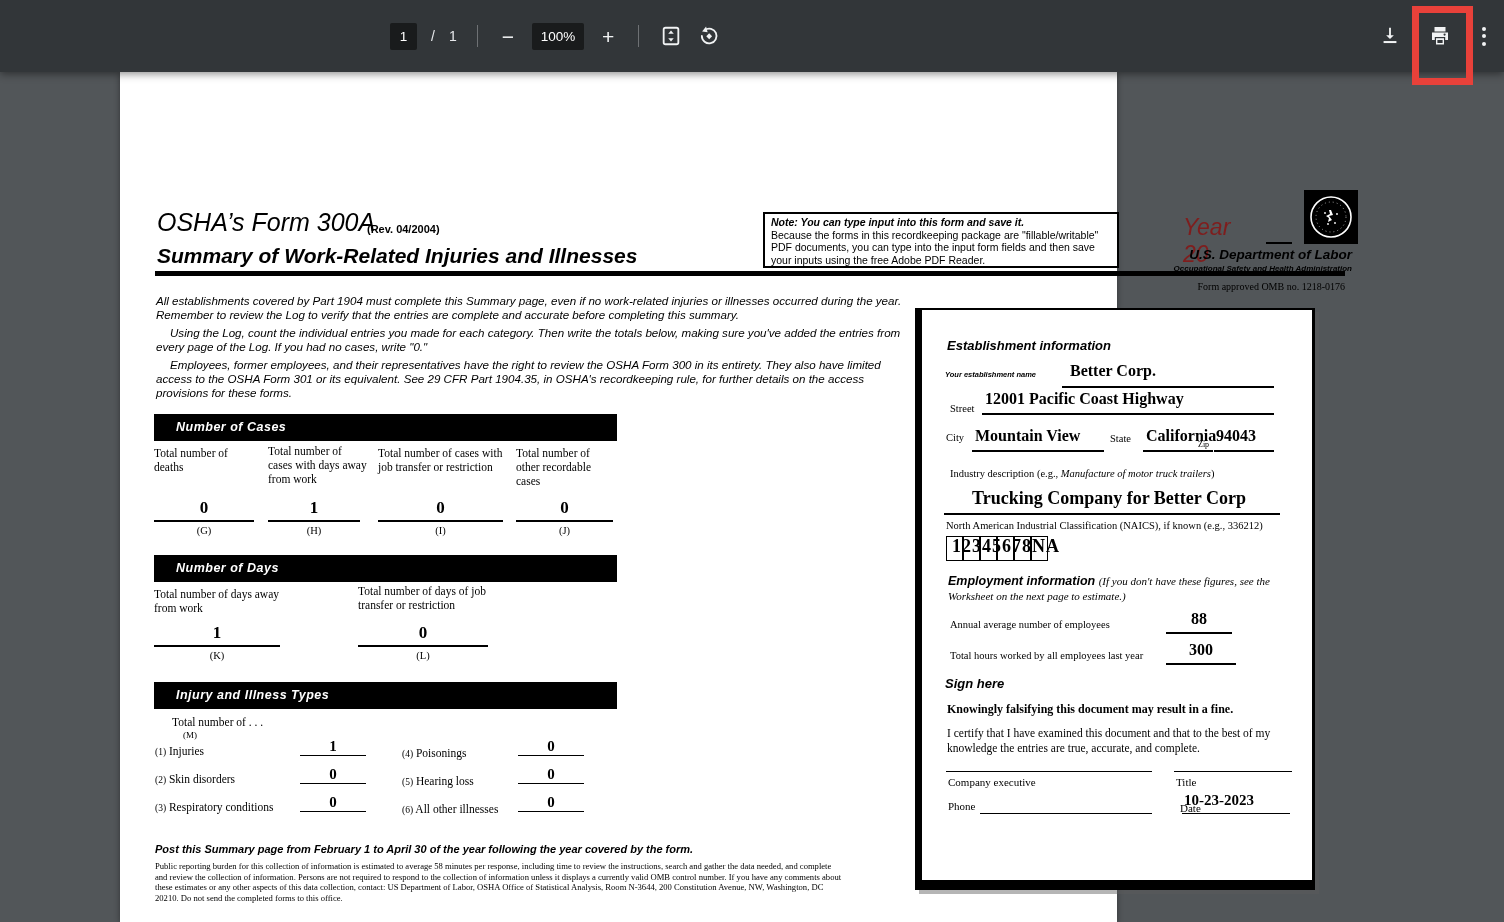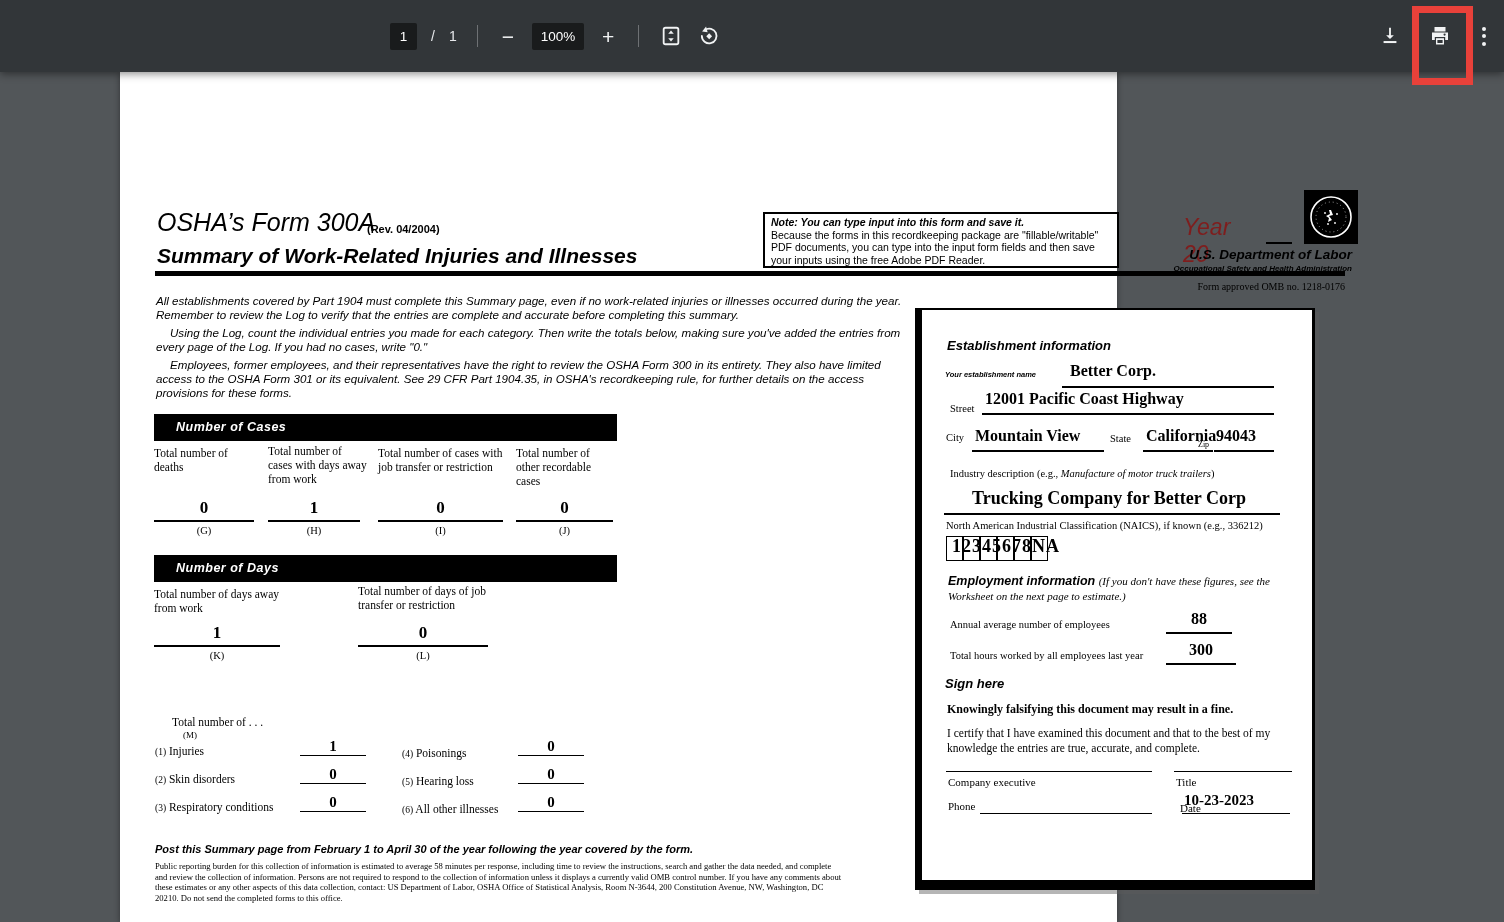--- a/index.html
+++ b/index.html
@@ -205,20 +205,21 @@
     <div class="stat-label-days">Total number of days away from work</div>
     <div class="stat-value" style="width:126px;">1</div>
     <div class="stat-code" style="width:126px;">(K)</div>
   </div>
   <div class="stat-col" style="left:238px; top:512px; width:150px;">
     <div class="stat-label-days" style="height:39px;">Total number of days of job transfer or restriction</div>
     <div class="stat-value" style="width:130px;">0</div>
     <div class="stat-code" style="width:130px;">(L)</div>
   </div>
 
+  <div class="abs black-bar bar-inj">Injury and Illness Types</div>
   <div class="abs inj-total serif">Total number of . . .</div>
   <div class="abs inj-m serif">(M)</div>
 
   <div class="abs serif inj-label" style="left:35px; top:673px;">
     <span class="inj-num">(1)</span>
     <span>Injuries</span>
   </div>
   <div class="abs serif inj-value" style="left:180px; top:666px;">1</div>
   <div class="abs serif inj-label" style="left:35px; top:701px;">
     <span class="inj-num">(2)</span>

